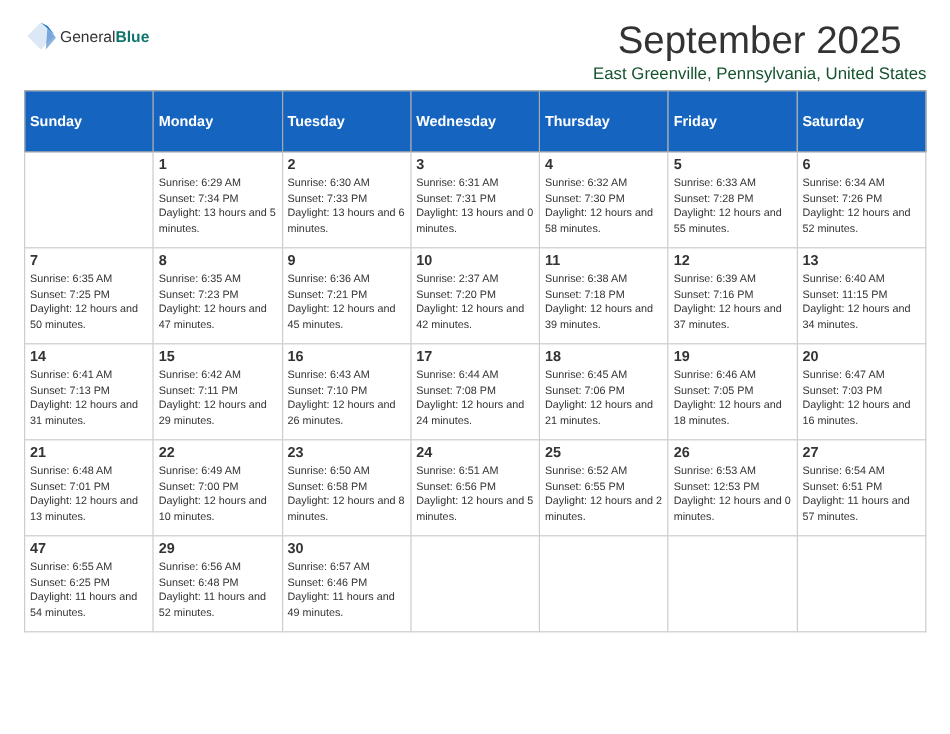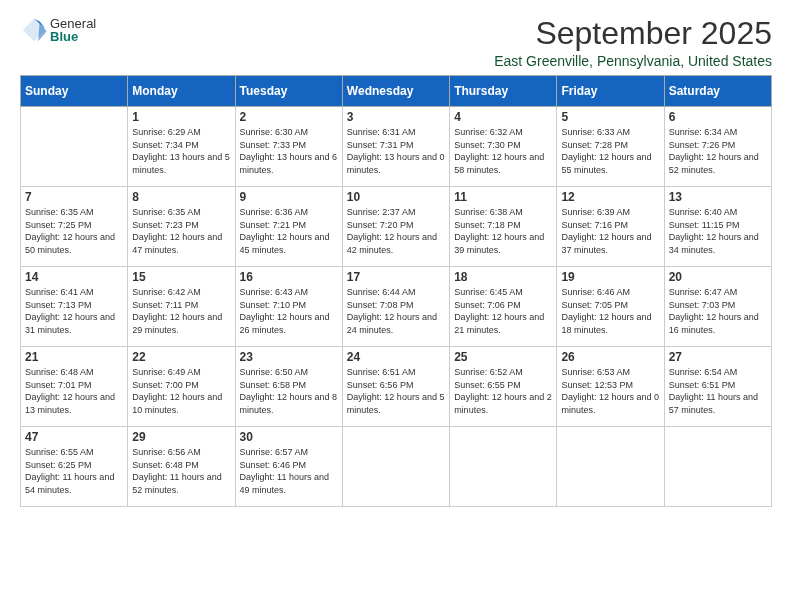--- a/index.html
+++ b/index.html
@@ -22,21 +22,21 @@
       justify-content: space-between;
       margin-bottom: 4px;
     }
     .logo {
       display: flex;
       align-items: center;
       gap: 2px;
     }
     .logo-text {
       display: flex;
-      flex-direction: column;
+      flex-direction: row;
       line-height: 1;
     }
     .logo-general {
       font-size: 13px;
       color: #333;
       font-weight: normal;
     }
     .logo-blue {
       font-size: 13px;
       color: #0f766e;
@@ -47,37 +47,38 @@
       height: 28px;
     }
     .title-block {
       text-align: right;
     }
     .month-title {
       font-size: 32px;
       color: #333;
       font-weight: normal;
       line-height: 1.1;
+      text-align: center;
     }
     .location-title {
       font-size: 14px;
       color: #14532d;
       margin-top: 2px;
     }
     .calendar-table {
       width: 100%;
       border-collapse: collapse;
       margin-top: 6px;
     }
     .calendar-table th {
       background: #1565c0;
       color: #fff;
       font-size: 12px;
       font-weight: bold;
-      padding: 8px 4px;
+      padding: 18px 4px;
       text-align: left;
       border: 1px solid #aaa;
     }
     .calendar-table td {
       vertical-align: top;
       border: 1px solid #ccc;
       padding: 3px 4px;
       font-size: 9.5px;
       color: #333;
       min-width: 100px;

